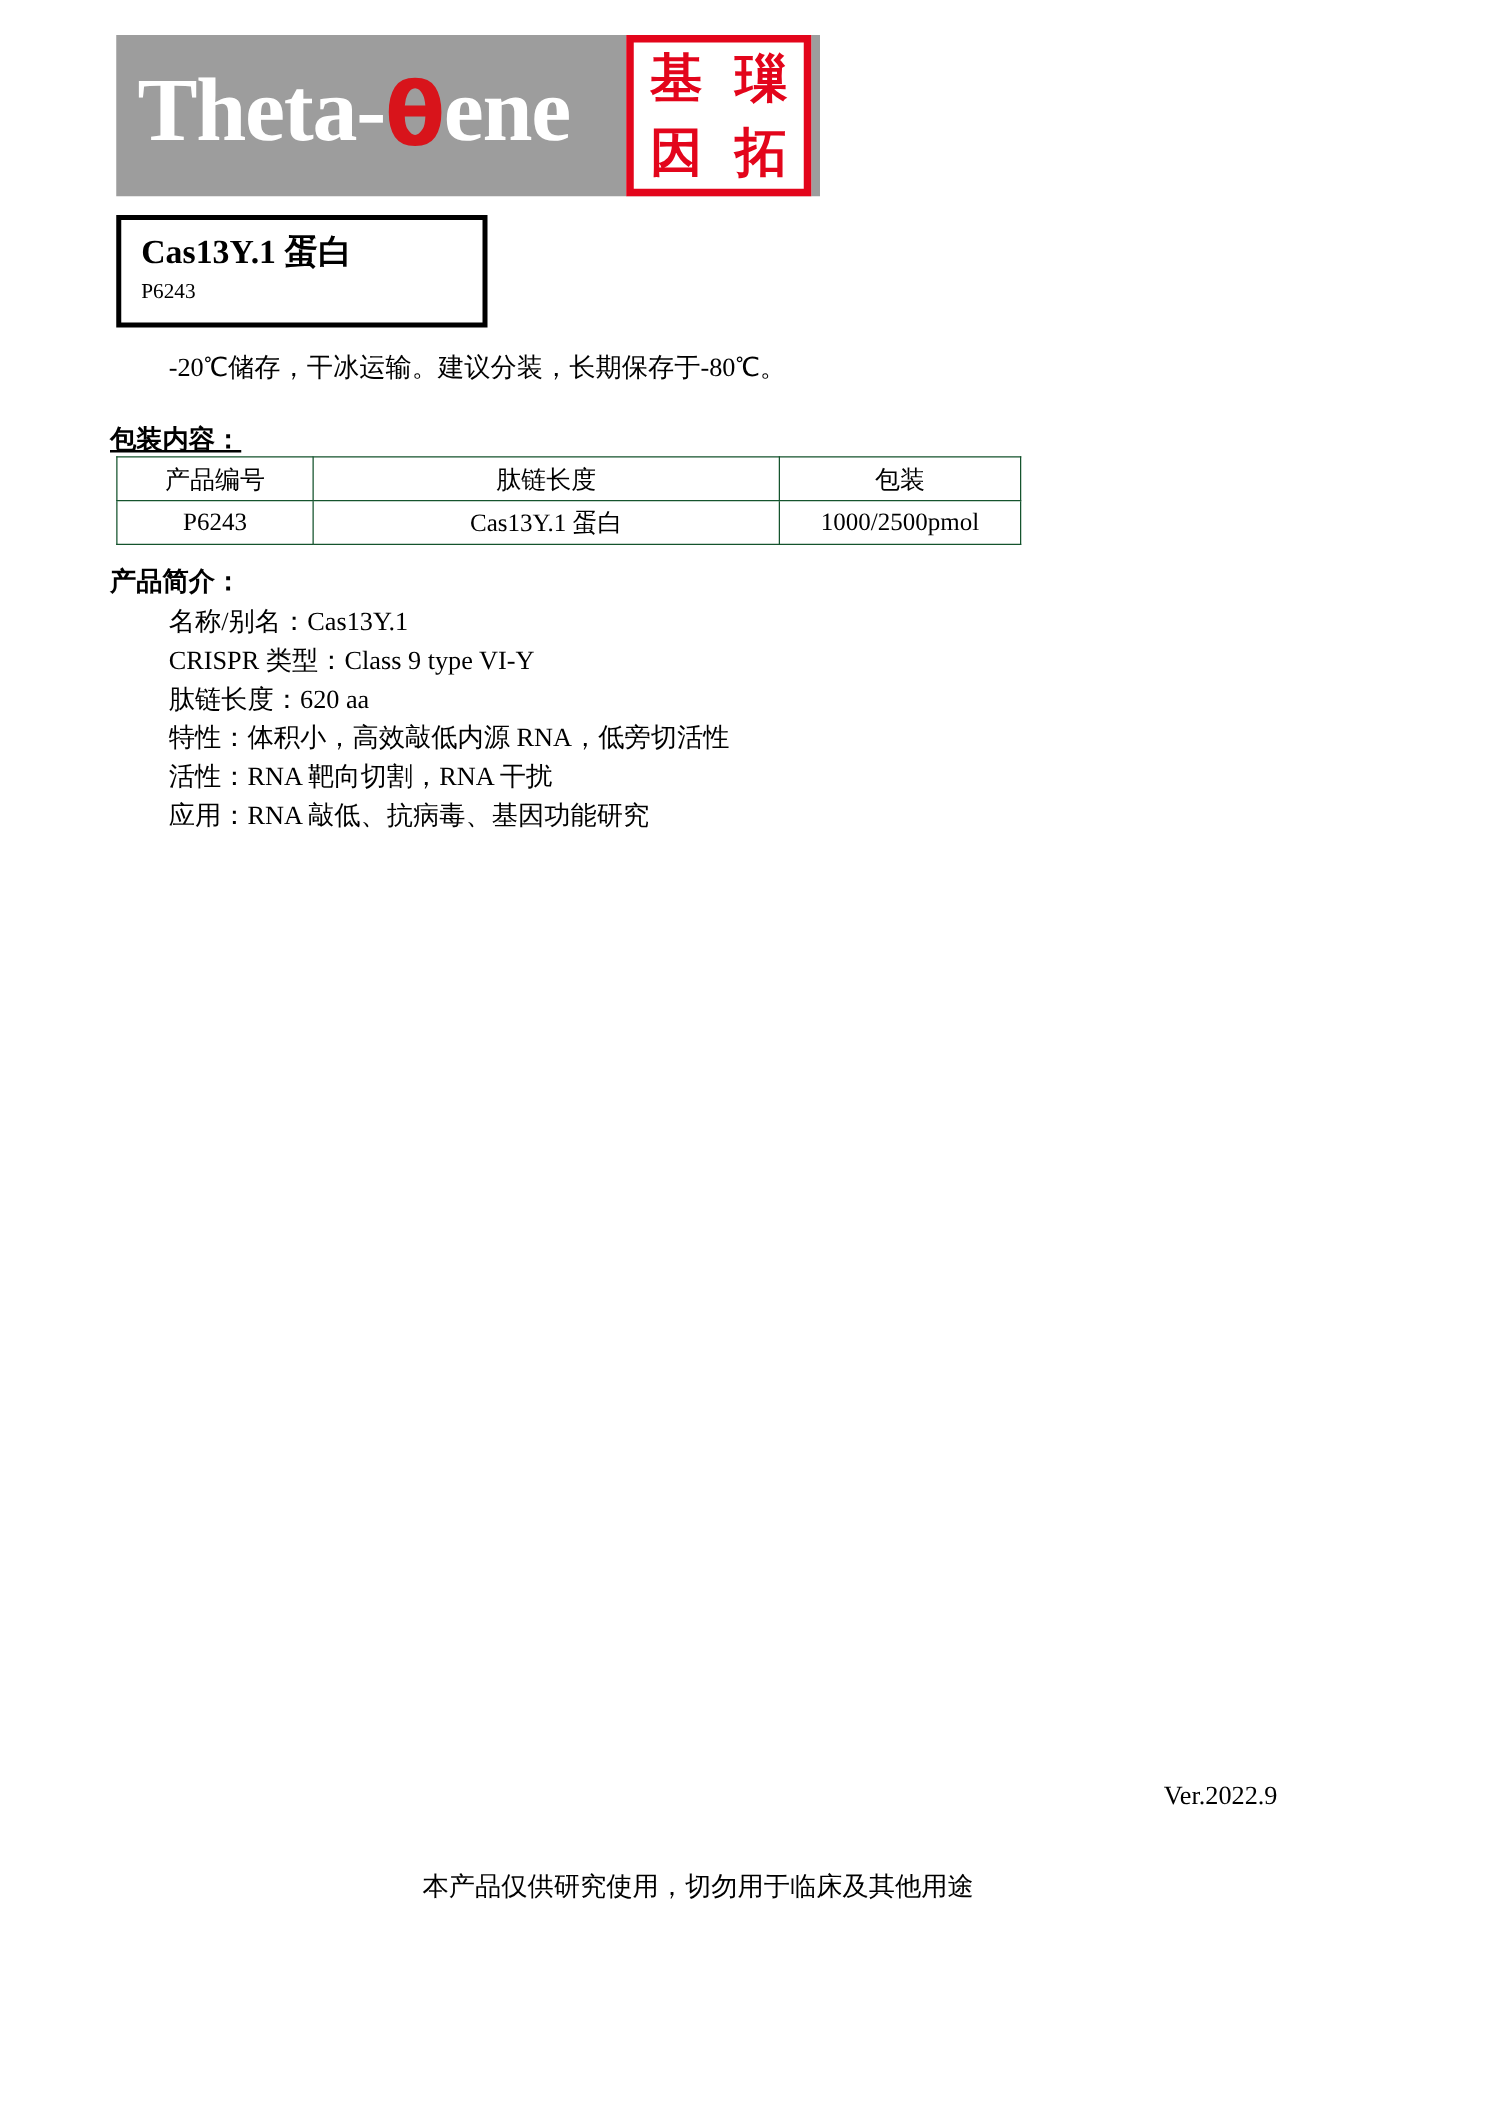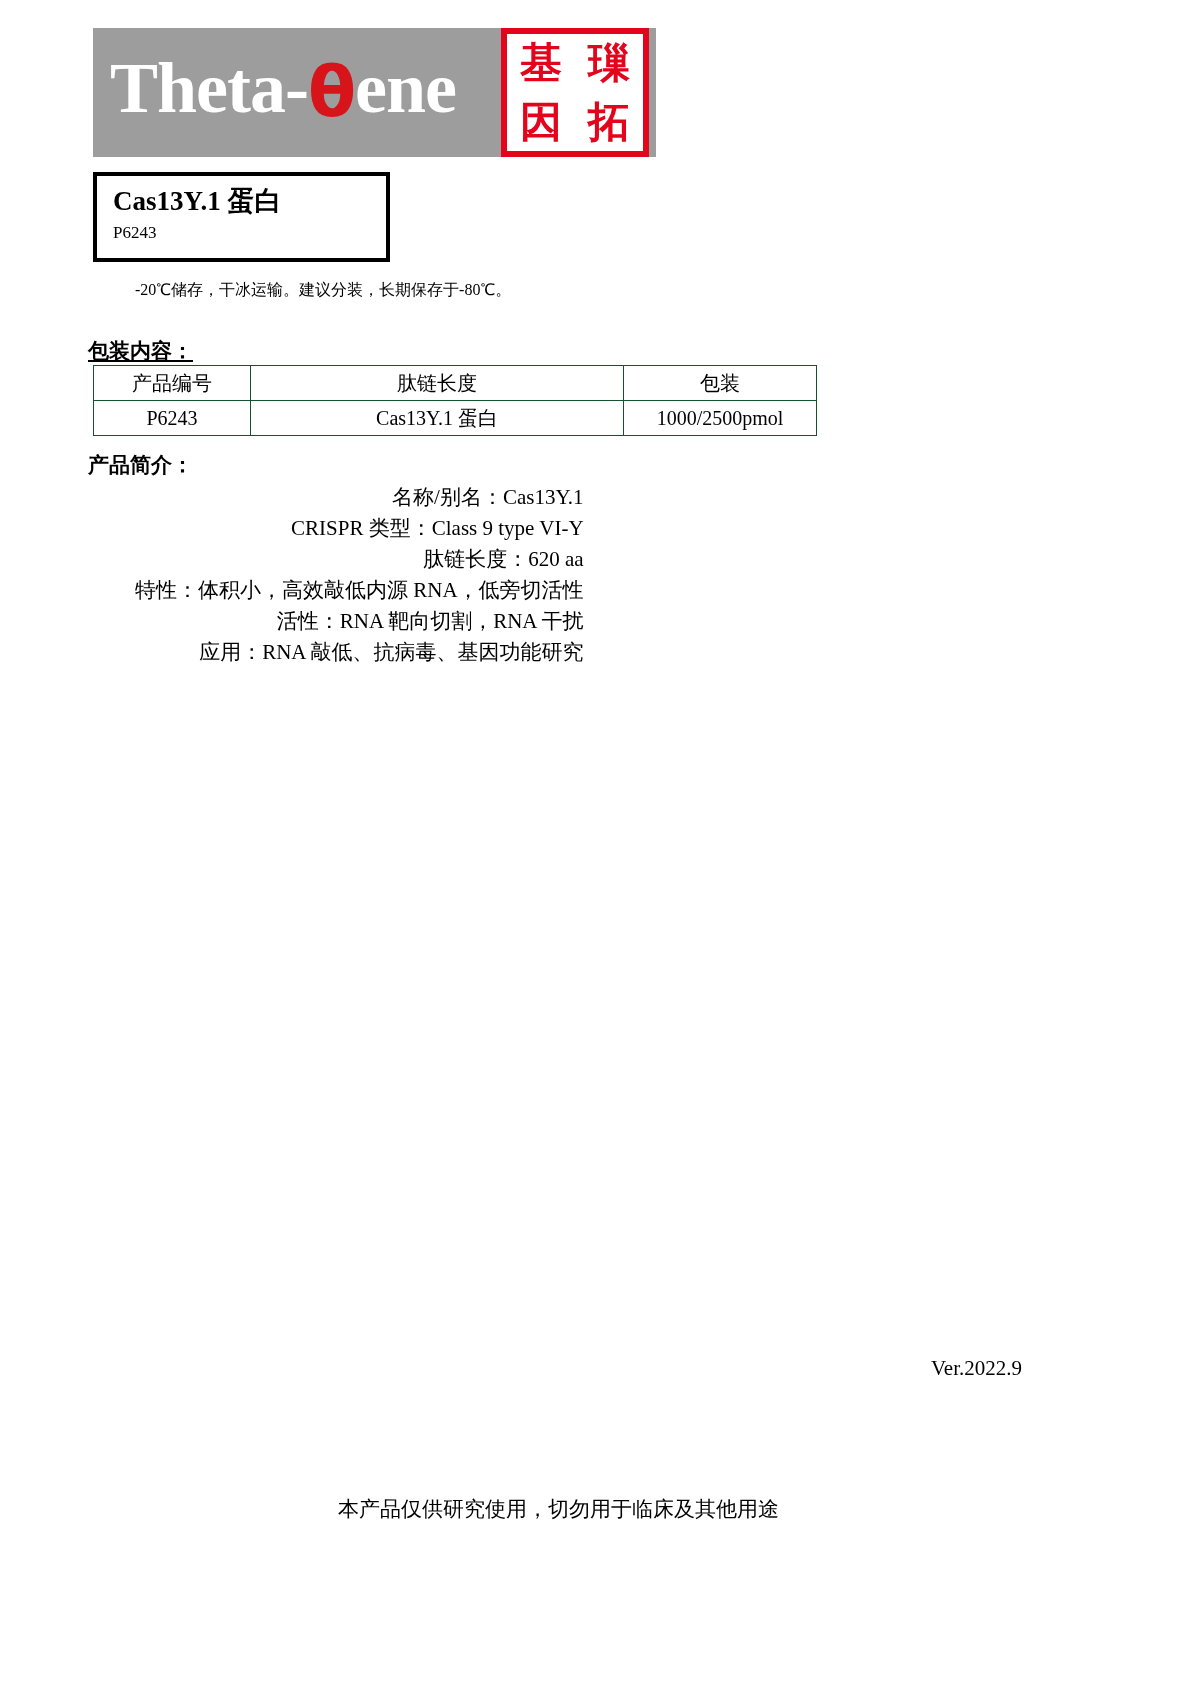--- a/index.html
+++ b/index.html
@@ -96,21 +96,21 @@
     font-family: "Liberation Serif", serif;
     font-size: 17px;
     margin-top: 6px;
   }
 
   
   .storage-line {
     position: absolute;
     left: 135px;
     top: 280px;
-    font-size: 16px;
+    font-size: 21px;
     white-space: nowrap;
   }
 
   
   .section-heading {
     position: absolute;
     font-weight: bold;
     font-size: 21px;
     white-space: nowrap;
   }
@@ -137,36 +137,35 @@
   .col-2 { width: 373px; }
   .col-3 { width: 193px; }
 
   
   .intro-list {
     position: absolute;
     left: 135px;
     top: 482px;
     font-size: 21px;
     line-height: 31px;
-    text-align: right;
   }
   .intro-list div { white-space: nowrap; }
 
   
   .footer-note {
     position: absolute;
     left: 338px;
     top: 1495px;
     font-size: 21px;
     white-space: nowrap;
   }
   .footer-version {
     position: absolute;
     left: 931px;
-    top: 1356px;
+    top: 1424px;
     font-size: 21px;
     white-space: nowrap;
   }
 </style>
 </head>
 <body>
 
 <div class="page">
 
   <div class="logo-band"></div>

